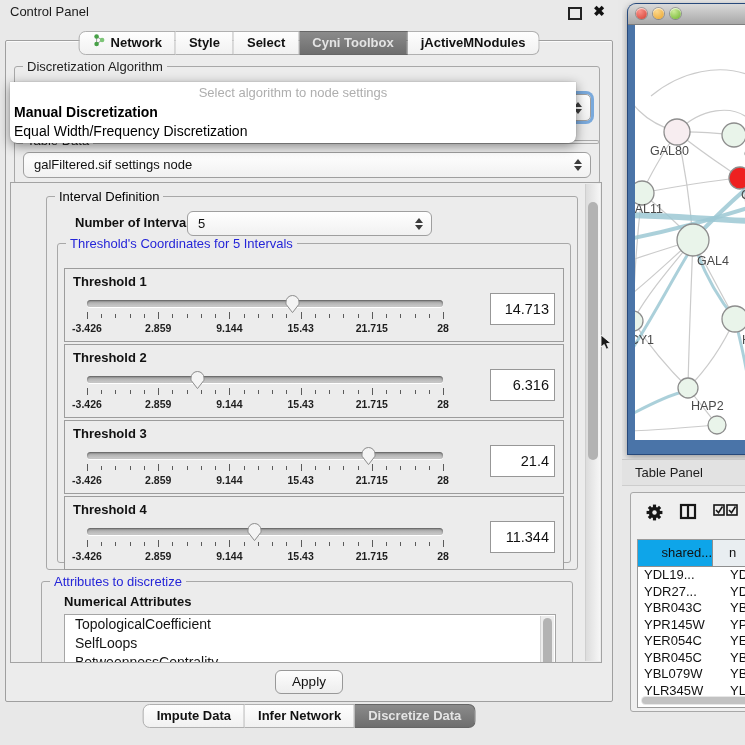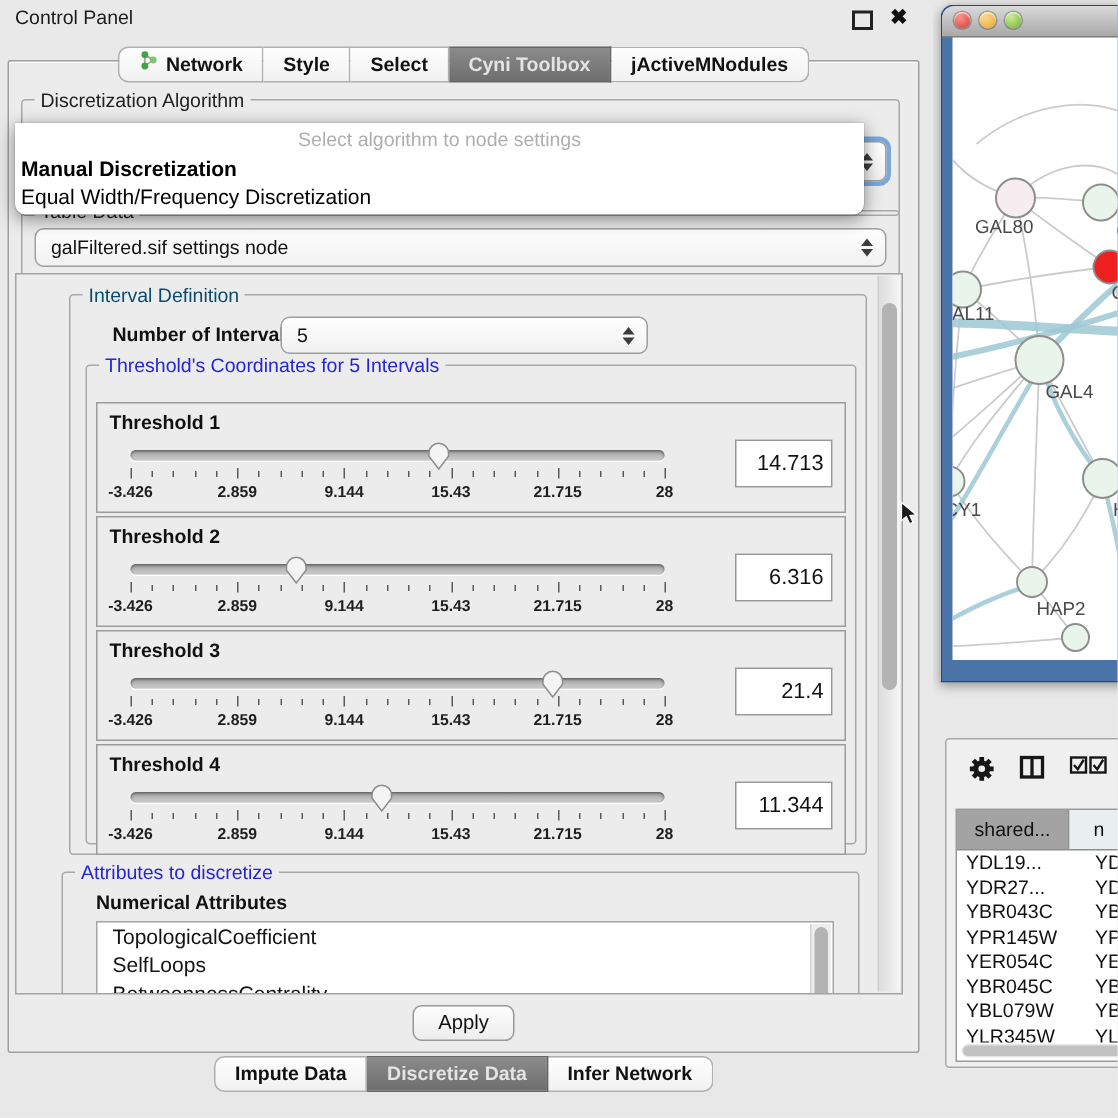--- a/index.html
+++ b/index.html
@@ -22,21 +22,21 @@
   .tab:last-child{border-radius:0 7px 7px 0}
   .tab.selected{background:linear-gradient(#8b8b8b,#6e6e6e);color:#e4e4e4;border-color:#666}
 
   #cp-body{position:absolute;left:5px;top:40px;width:606px;height:660px;background:#ececec;
            border:1px solid #9f9f9f;border-radius:2px;box-shadow:inset 0 1px 0 #fbfbfb}
 
   .group{position:absolute;border:1px solid #a8a8a8;border-radius:3px}
   .group>.gtitle{position:absolute;top:-8px;left:8px;background:#ececec;padding:0 4px;
                  font-size:13px;white-space:nowrap}
   .gtitle.dark{color:#222}
-  .gtitle.green{color:#0c4a6e}
+  .gtitle.green{color:#000000}
   .gtitle.blue{color:#2525d8}
 
   .combo{position:absolute;background:linear-gradient(#ffffff,#f1f1f1);border:1px solid #9f9f9f;
          border-radius:5px;font-size:13px}
   .combo .cval{position:absolute;left:10px;top:0;line-height:23px;color:#111;white-space:nowrap}
   .stepper{position:absolute;right:7px;top:50%;transform:translateY(-50%);width:9px;height:14px}
   .stepper:before,.stepper:after{content:"";position:absolute;left:0;border-left:4.5px solid transparent;border-right:4.5px solid transparent}
   .stepper:before{top:1px;border-bottom:5px solid #3c3c3c}
   .stepper:after{bottom:1px;border-top:5px solid #3c3c3c}
 
@@ -112,21 +112,21 @@
   #table-panel{position:absolute;left:8px;top:492px;width:190px;height:218px;background:#efefef;
                border:1px solid #a8a8a8;border-radius:3px}
   .tp-icon{position:absolute;top:10px}
   #gear-icon{left:14px}
   #split-icon{left:48px}
   #check-icons{left:82px}
 
   #tp-table{position:absolute;left:6px;top:46px;right:2px;bottom:3px;background:#fff;border:1px solid #9a9a9a;overflow:hidden}
   #tp-header{display:flex;height:26px;border-bottom:1px solid #8f8f8f;font-size:13px}
   .hcell{height:26px;line-height:26px;border-right:1px solid #8f8f8f;overflow:hidden;white-space:nowrap}
-  .hcell.h1{width:80px;background:#a3a3a3;text-align:center}
+  .hcell.h1{width:80px;background:#0ea5e9;text-align:right}
   .hcell.h2{width:95px;background:#e9eef1;padding-left:16px}
   #tp-rows{position:absolute;left:0;top:27px;right:0;bottom:12px;overflow:hidden;font-size:13px}
   .tp-row{display:flex;height:16.5px;line-height:16.5px;white-space:nowrap}
   .tp-row .c1{width:80px;padding-left:6px}
   .tp-row .c2{padding-left:6px}
   #tp-hscroll{position:absolute;left:3px;right:6px;bottom:2px;height:9px;background:#e7e7e7;border-radius:5px}
   #tp-hscroll .hthumb{position:absolute;left:1px;top:1px;height:7px;width:92%;background:#c2c2c2;border-radius:4px}
 
   #mouse-cursor{position:absolute;left:600px;top:334px;z-index:60}
 </style>
@@ -408,25 +408,25 @@
         </div>
     </div>
 
     <div id="apply-btn">Apply</div>
   </div>
 
   <div id="bottom-tabs" class="tabbar">
       <div class="tab">
         <span>Impute Data</span>
       </div>
+      <div class="tab">
+        <span>Infer Network</span>
+      </div>
       <div class="tab selected">
         <span>Discretize Data</span>
-      </div>
-      <div class="tab">
-        <span>Infer Network</span>
       </div>
     </div>
 </div>
 
 <div id="right-pane">
   <div id="mac-window">
     <div id="mac-titlebar">
       <div id="tl-close" class="tl"></div>
       <div id="tl-min" class="tl"></div>
       <div id="tl-zoom" class="tl"></div>
@@ -474,20 +474,23 @@
           <text x="619" y="343" font-size="12.5" font-family="Liberation Sans, sans-serif" fill="#4a4a4a">GCY1</text>
           <circle cx="734" cy="318" r="13" fill="#e9f4ea" stroke="#8d8d8d" stroke-width="1.3"></circle>
           <text x="741" y="343" font-size="12.5" font-family="Liberation Sans, sans-serif" fill="#4a4a4a">H</text>
           <circle cx="687" cy="387" r="10" fill="#e9f4ea" stroke="#8d8d8d" stroke-width="1.3"></circle>
           <text x="690" y="409" font-size="12.5" font-family="Liberation Sans, sans-serif" fill="#4a4a4a">HAP2</text>
           <circle cx="716" cy="424" r="9" fill="#e9f4ea" stroke="#8d8d8d" stroke-width="1.3"></circle>
         </svg>
     </div>
   </div>
 
+  <div id="table-panel-bar">
+    <span id="table-panel-title">Table Panel</span>
+  </div>
 
   <div id="table-panel">
     <span class="tp-icon" id="gear-icon">
       <svg width="19" height="19" viewBox="0 0 18 18">
           <g stroke="#161616" stroke-width="3">
             <line x1="9" y1="1.5" x2="9" y2="16.5"></line>
             <line x1="1.5" y1="9" x2="16.5" y2="9"></line>
             <line x1="3.7" y1="3.7" x2="14.3" y2="14.3"></line>
             <line x1="14.3" y1="3.7" x2="3.7" y2="14.3"></line>
           </g>

